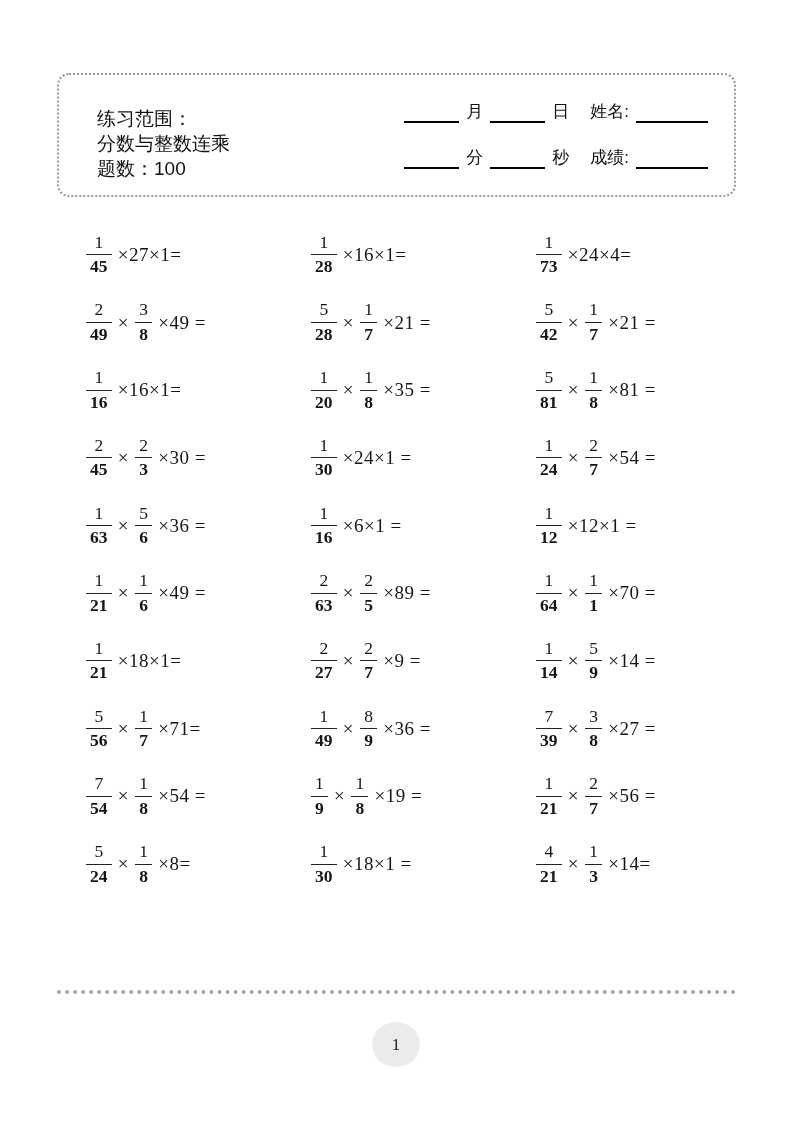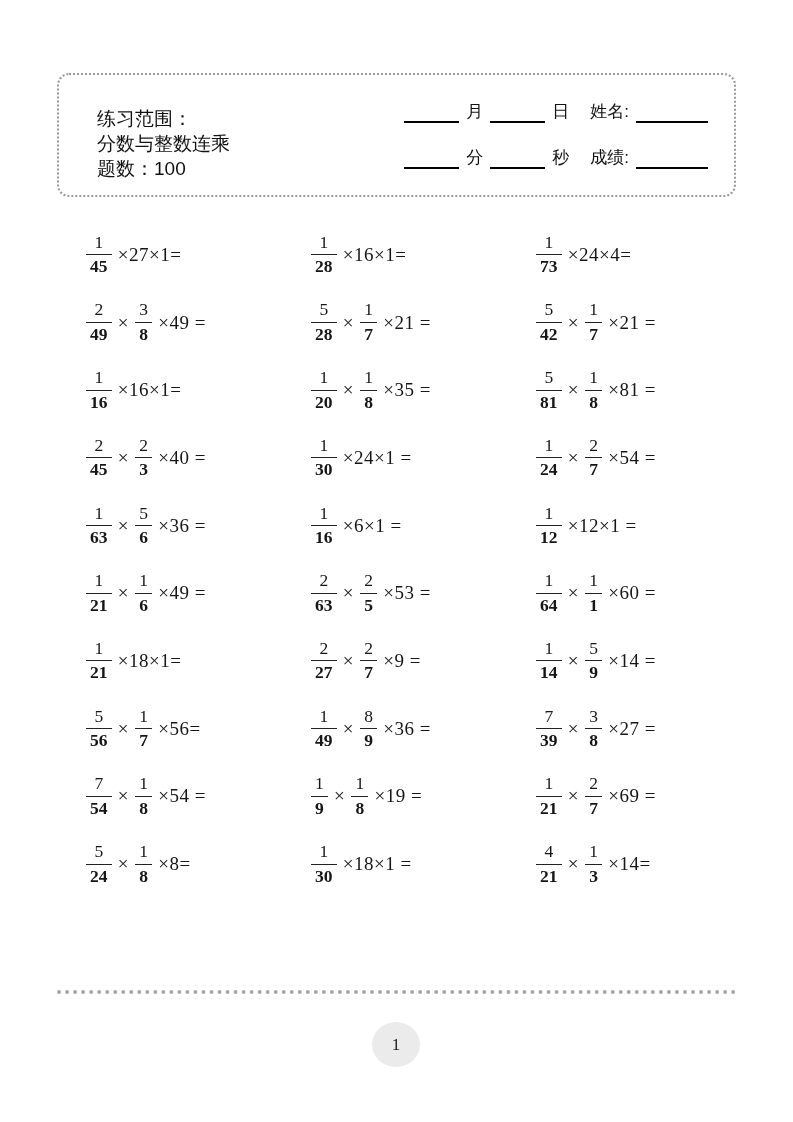--- a/index.html
+++ b/index.html
@@ -227,21 +227,21 @@
     <div class="problem">
       <span class="frac">
         <span class="num">2</span>
         <span class="den">45</span>
       </span>
       <span class="optext"> × </span>
       <span class="frac">
         <span class="num">2</span>
         <span class="den">3</span>
       </span>
-      <span class="optext"> ×40 =</span>
+      <span class="optext"> ×30 =</span>
     </div>
     <div class="problem">
       <span class="frac">
         <span class="num">1</span>
         <span class="den">30</span>
       </span>
       <span class="optext"> ×24×1 =</span>
     </div>
     <div class="problem">
       <span class="frac">
@@ -296,33 +296,33 @@
     <div class="problem">
       <span class="frac">
         <span class="num">2</span>
         <span class="den">63</span>
       </span>
       <span class="optext"> × </span>
       <span class="frac">
         <span class="num">2</span>
         <span class="den">5</span>
       </span>
-      <span class="optext"> ×53 =</span>
+      <span class="optext"> ×89 =</span>
     </div>
     <div class="problem">
       <span class="frac">
         <span class="num">1</span>
         <span class="den">64</span>
       </span>
       <span class="optext"> × </span>
       <span class="frac">
         <span class="num">1</span>
         <span class="den">1</span>
       </span>
-      <span class="optext"> ×60 =</span>
+      <span class="optext"> ×70 =</span>
     </div>
     <div class="problem">
       <span class="frac">
         <span class="num">1</span>
         <span class="den">21</span>
       </span>
       <span class="optext"> ×18×1=</span>
     </div>
     <div class="problem">
       <span class="frac">
@@ -351,21 +351,21 @@
     <div class="problem">
       <span class="frac">
         <span class="num">5</span>
         <span class="den">56</span>
       </span>
       <span class="optext"> × </span>
       <span class="frac">
         <span class="num">1</span>
         <span class="den">7</span>
       </span>
-      <span class="optext"> ×56=</span>
+      <span class="optext"> ×71=</span>
     </div>
     <div class="problem">
       <span class="frac">
         <span class="num">1</span>
         <span class="den">49</span>
       </span>
       <span class="optext"> × </span>
       <span class="frac">
         <span class="num">8</span>
         <span class="den">9</span>
@@ -411,21 +411,21 @@
     <div class="problem">
       <span class="frac">
         <span class="num">1</span>
         <span class="den">21</span>
       </span>
       <span class="optext"> × </span>
       <span class="frac">
         <span class="num">2</span>
         <span class="den">7</span>
       </span>
-      <span class="optext"> ×69 =</span>
+      <span class="optext"> ×56 =</span>
     </div>
     <div class="problem">
       <span class="frac">
         <span class="num">5</span>
         <span class="den">24</span>
       </span>
       <span class="optext"> × </span>
       <span class="frac">
         <span class="num">1</span>
         <span class="den">8</span>

